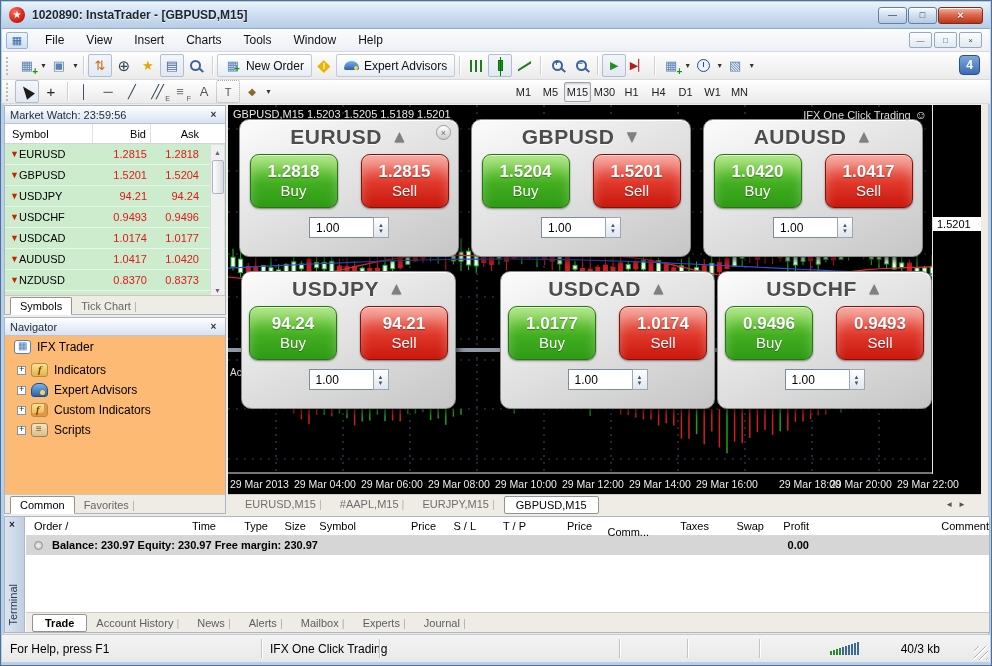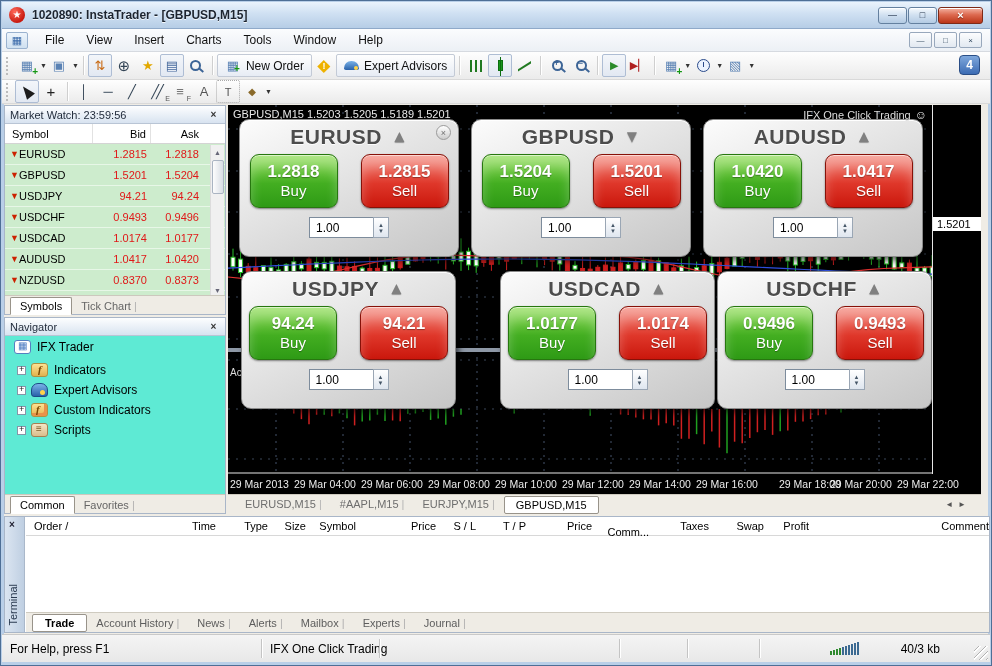--- a/index.html
+++ b/index.html
@@ -49,21 +49,21 @@
 .i-pointer{width:0;height:0;border-left:5px solid transparent;border-right:5px solid transparent;border-bottom:13px solid #1c1c1c;transform:rotate(-38deg);display:inline-block}
 .subletter{position:absolute;right:0;bottom:0;font-size:7px;color:#555}
 .badge4{position:absolute;right:10px;top:3px;width:21px;height:20px;border-radius:4px;background:linear-gradient(#7fa8dc,#3c6cb4);border:1px solid #2a4e86;color:#fff;font-size:12px;font-weight:bold;display:flex;align-items:center;justify-content:center}
 .tf-group{position:absolute;left:508px;top:2px;display:flex}
 .tf{min-width:27px;height:20px;display:flex;align-items:center;justify-content:center;font-size:11px;color:#222;border:1px solid transparent;border-radius:2px;cursor:default}
 .tf.active{background:#f4f4f4;border-color:#9aa2ae;box-shadow:inset 0 1px 2px rgba(0,0,0,.18)}
 
 
 .sidepanel{position:absolute;left:3px;width:222px;background:#fff;border:1px solid #a9b6c8}
 .mw{top:104px;height:210px}
-.nav{top:316px;height:197px;background:#5eead4}
+.nav{top:316px;height:197px;background:#fdba74}
 .side-hdr{height:18px;background:linear-gradient(#fdfeff,#d8e3f0);border-bottom:1px solid #b9c5d5;display:flex;align-items:center;padding:0 5px;font-size:11px;color:#1e2838}
 .side-close{margin-left:auto;font-size:10px;font-weight:bold;color:#333;width:13px;text-align:center;cursor:default}
 .mw-colhdr{height:20px;display:flex;align-items:center;border-bottom:1px solid #d4d4d4;font-size:11px;color:#000;position:relative}
 .mw-colhdr .c1{padding-left:7px;width:88px;border-right:1px solid #e2e2e2;height:100%;display:flex;align-items:center}
 .mw-colhdr .c2{width:58px;text-align:right;padding-right:4px;border-right:1px solid #e2e2e2;height:100%;display:flex;align-items:center;justify-content:flex-end}
 .mw-colhdr .c3{width:52px;text-align:right;padding-right:4px;height:100%;display:flex;align-items:center;justify-content:flex-end}
 .mw-rows{height:152px;overflow:hidden;background:#fff}
 .mw-row{height:21px;display:flex;align-items:center;background:#cdeccd;border-bottom:1px solid #e7f7e7;font-size:11px}
 .mw-arrow{width:14px;padding-left:5px;color:#cc2200;font-size:9px;flex:none}
 .mw-sym{width:74px;color:#000}
@@ -261,20 +261,32 @@
     <span class="sep" data-name="toolbar-separator"></span>
     <span class="tbi" data-name="vertical-line-button">│</span>
     <span class="tbi" data-name="horizontal-line-button">─</span>
     <span class="tbi" data-name="trendline-button">╱</span>
     <span class="tbi" data-name="channel-button" style="letter-spacing:-3px">╱╱<span class="subletter" data-name="channel-e-label">E</span></span>
     <span class="tbi" data-name="fibonacci-button" style="color:#777">≡<span class="subletter" data-name="fibo-f-label">F</span></span>
     <span class="tbi" data-name="text-button" style="font-size:13px;color:#555">A</span>
     <span class="tbi" data-name="text-label-button" style="font-size:11px;color:#555;border:1px dotted #aaa">T</span>
     <span class="tbi" data-name="arrows-button" style="color:#8a6a2a;font-size:10px">◆</span>
       <span class="dd" data-name="arrows-dropdown">▼</span>
+    <div class="tf-group" data-name="timeframe-toolbar">
+
+    <span class="tf" data-name="timeframe-button">M1</span>
+        <span class="tf" data-name="timeframe-button">M5</span>
+        <span class="tf active" data-name="timeframe-button">M15</span>
+        <span class="tf" data-name="timeframe-button">M30</span>
+        <span class="tf" data-name="timeframe-button">H1</span>
+        <span class="tf" data-name="timeframe-button">H4</span>
+        <span class="tf" data-name="timeframe-button">D1</span>
+        <span class="tf" data-name="timeframe-button">W1</span>
+        <span class="tf" data-name="timeframe-button">MN</span>
+      </div>
   </div>
 
   <div class="sidepanel mw" data-name="market-watch-panel">
     <div class="side-hdr" data-name="market-watch-header">
       <span data-name="market-watch-title">Market Watch: 23:59:56</span>
       <span class="side-close" data-name="market-watch-close-icon">×</span>
     </div>
     <div class="mw-colhdr" data-name="market-watch-column-header">
       <span class="c1" data-name="symbol-column-header">Symbol</span>
       <span class="c2" data-name="bid-column-header">Bid</span>
@@ -857,20 +869,25 @@
           <span class="tcol" data-name="terminal-column" style="left: 320px; width: 90px; text-align: right;">Price</span>
           <span class="tcol" data-name="terminal-column" style="left: 360px; width: 90px; text-align: right;">S / L</span>
           <span class="tcol" data-name="terminal-column" style="left: 410px; width: 90px; text-align: right;">T / P</span>
           <span class="tcol" data-name="terminal-column" style="left: 476px; width: 90px; text-align: right;">Price</span>
           <span class="tcol" data-name="terminal-column" style="left: 533px; width: 90px; text-align: right; margin-top: 6px;">Comm...</span>
           <span class="tcol" data-name="terminal-column" style="left: 593px; width: 90px; text-align: right;">Taxes</span>
           <span class="tcol" data-name="terminal-column" style="left: 648px; width: 90px; text-align: right;">Swap</span>
           <span class="tcol" data-name="terminal-column" style="left: 693px; width: 90px; text-align: right;">Profit</span>
           <span class="tcol" data-name="terminal-column" style="left: 873px; width: 90px; text-align: right;">Comment</span>
         </div>
+      <div class="balance-row" data-name="balance-row">
+        <span class="bal-ic" data-name="balance-bullet-icon"></span>
+        <span class="bal-text" data-name="balance-text">Balance: 230.97  Equity: 230.97  Free margin: 230.97</span>
+        <span class="bal-profit" data-name="balance-profit">0.00</span>
+      </div>
       <div class="term-tabs" data-name="terminal-tab-bar">
 
       <span class="ttab active" data-name="terminal-tab">Trade</span>
           <span class="ttab" data-name="terminal-tab">Account History</span>
           <span class="ttab" data-name="terminal-tab">News</span>
           <span class="ttab" data-name="terminal-tab">Alerts</span>
           <span class="ttab" data-name="terminal-tab">Mailbox</span>
           <span class="ttab" data-name="terminal-tab">Experts</span>
           <span class="ttab" data-name="terminal-tab">Journal</span>
         </div>

